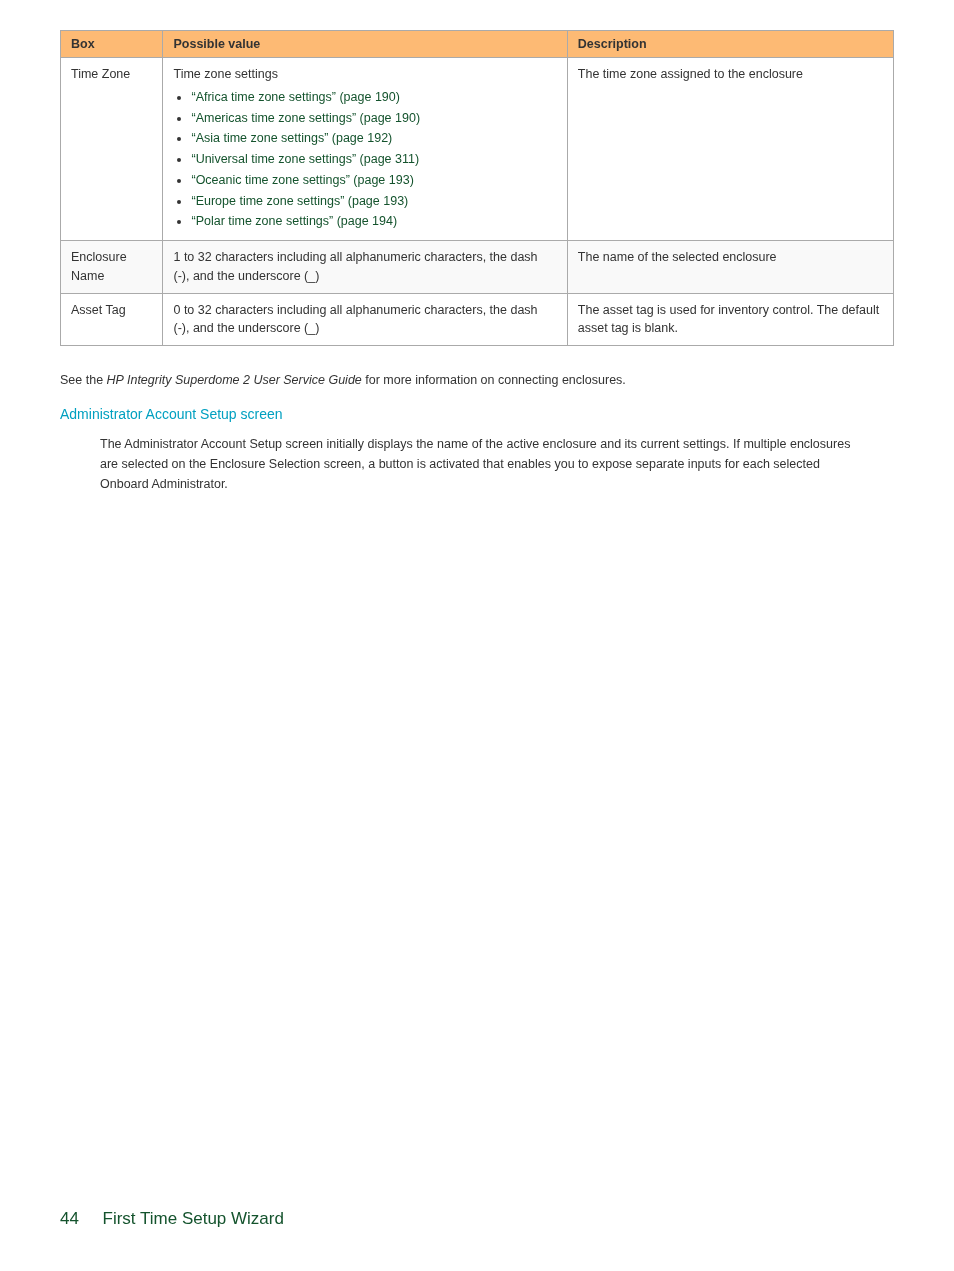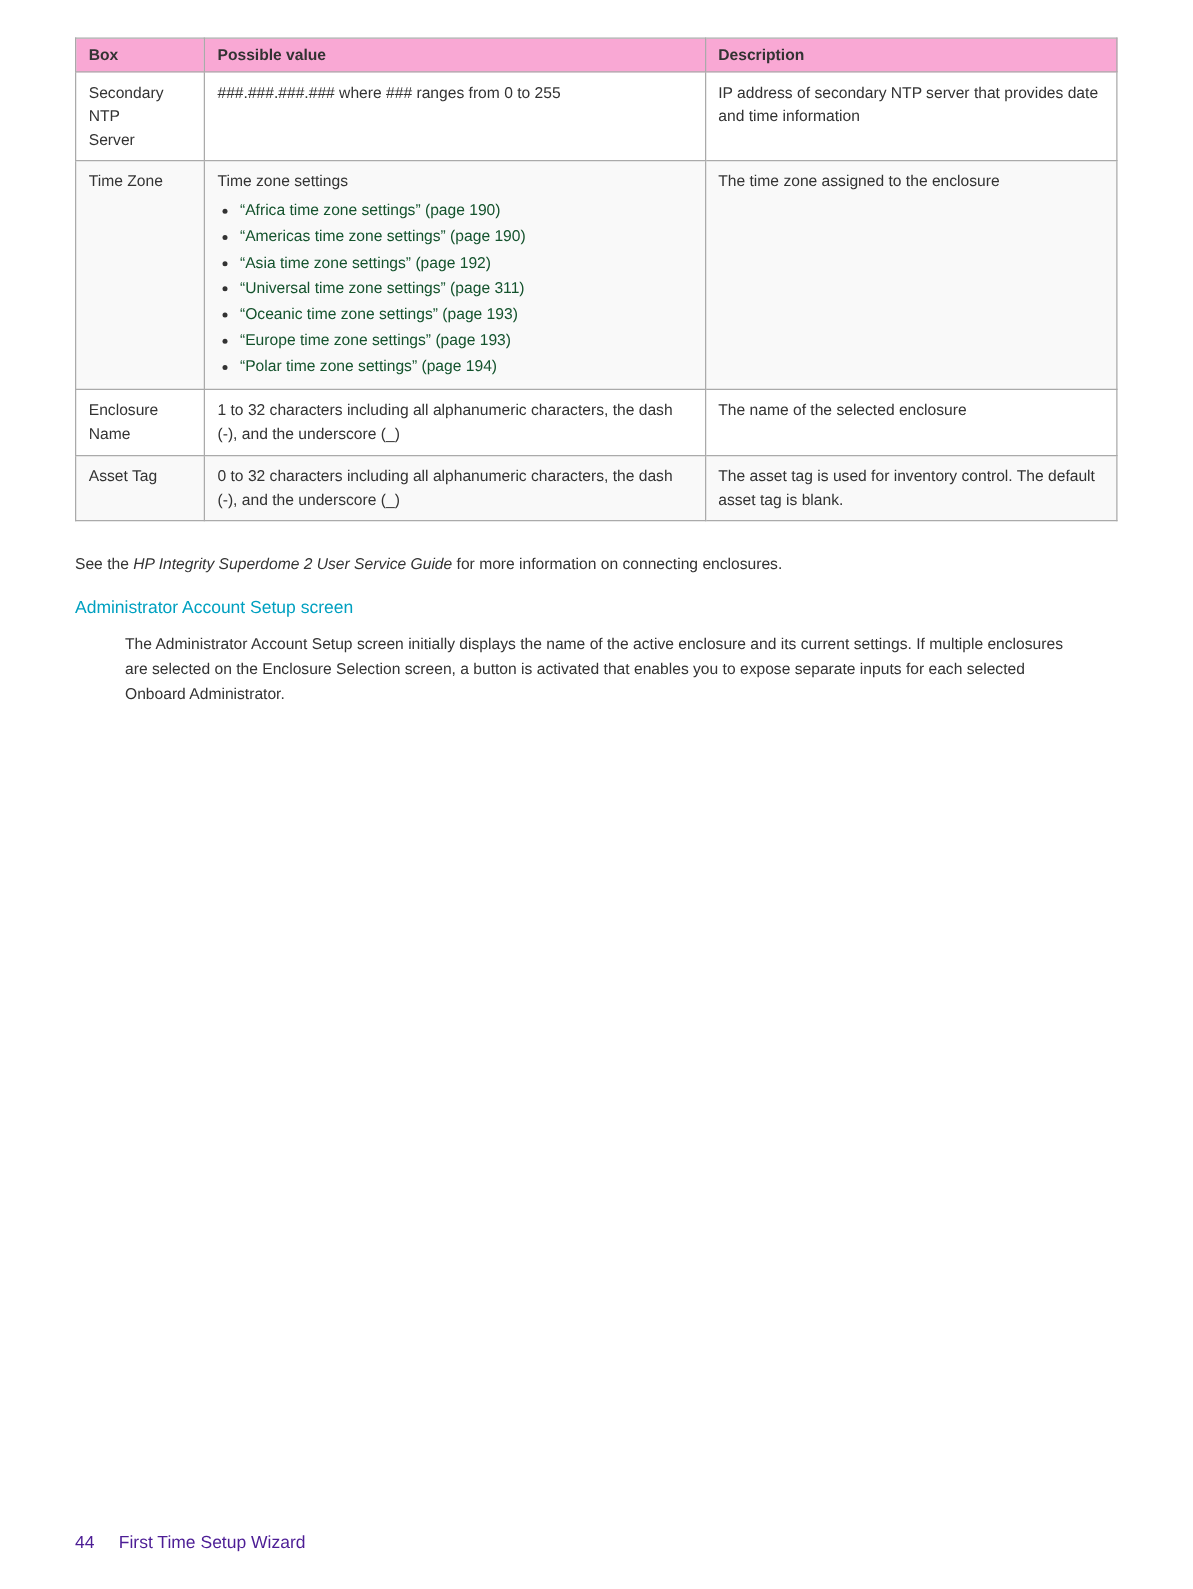--- a/index.html
+++ b/index.html
@@ -14,21 +14,21 @@
     }
 
     
     .data-table {
       width: 100%;
       border-collapse: collapse;
       margin-bottom: 24px;
       font-size: 12.5px;
     }
     .data-table th {
-      background: #f9a8d4;
+      background: #fdba74;
       font-weight: bold;
       text-align: left;
       padding: 6px 10px;
       border: 1px solid #aaa;
       font-size: 12.5px;
     }
     .data-table td {
       padding: 7px 10px;
       border: 1px solid #aaa;
       vertical-align: top;
@@ -84,45 +84,40 @@
       margin-left: 0;
     }
 
     em.italic {
       font-style: italic;
     }
 
     
     .page-footer {
       position: fixed;
-      bottom: 30px;
+      bottom: 42px;
       left: 60px;
-      font-size: 14px;
-      color: #4c1d95;
+      font-size: 17px;
+      color: #14532d;
     }
   </style>
 </head>
 <body>
 
 <table class="data-table">
   <thead>
     <tr>
       <th>Box</th>
       <th>Possible value</th>
       <th>Description</th>
     </tr>
   </thead>
   <tbody id="table-body">
 
 
-    <tr>
-      <td>Secondary NTP<br>Server</td>
-      <td>###.###.###.### where ### ranges from 0 to 255</td>
-      <td>IP address of secondary NTP server that provides date and time information</td>
-    </tr>
 
     <tr>
       <td>Time Zone</td>
       <td id="timezone-cell">
           <div>Time zone settings</div>
           <ul class="bullet-list">
             <li><a class="link" href="#">“Africa time zone settings” (page 190)</a></li>
             <li><a class="link" href="#">“Americas time zone settings” (page 190)</a></li>
             <li><a class="link" href="#">“Asia time zone settings” (page 192)</a></li>
             <li><a class="link" href="#">“Universal time zone settings” (page 311)</a></li>

